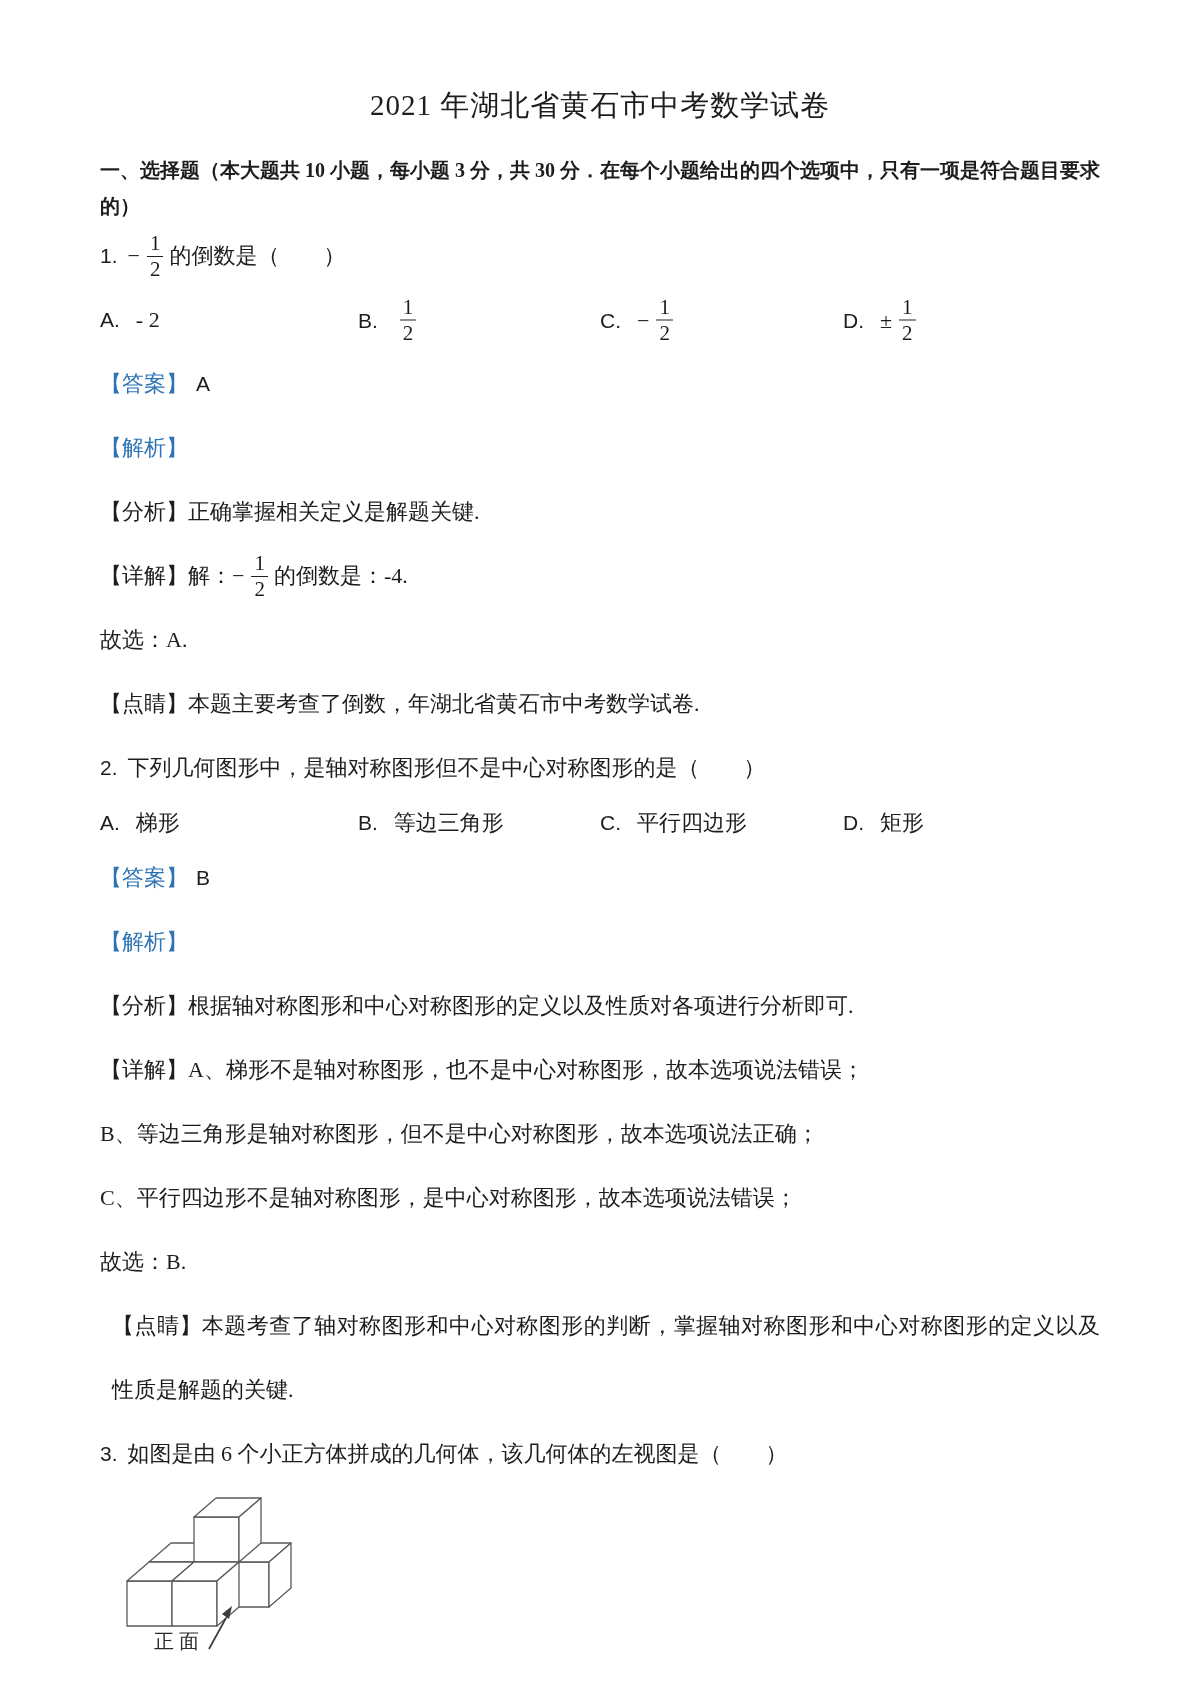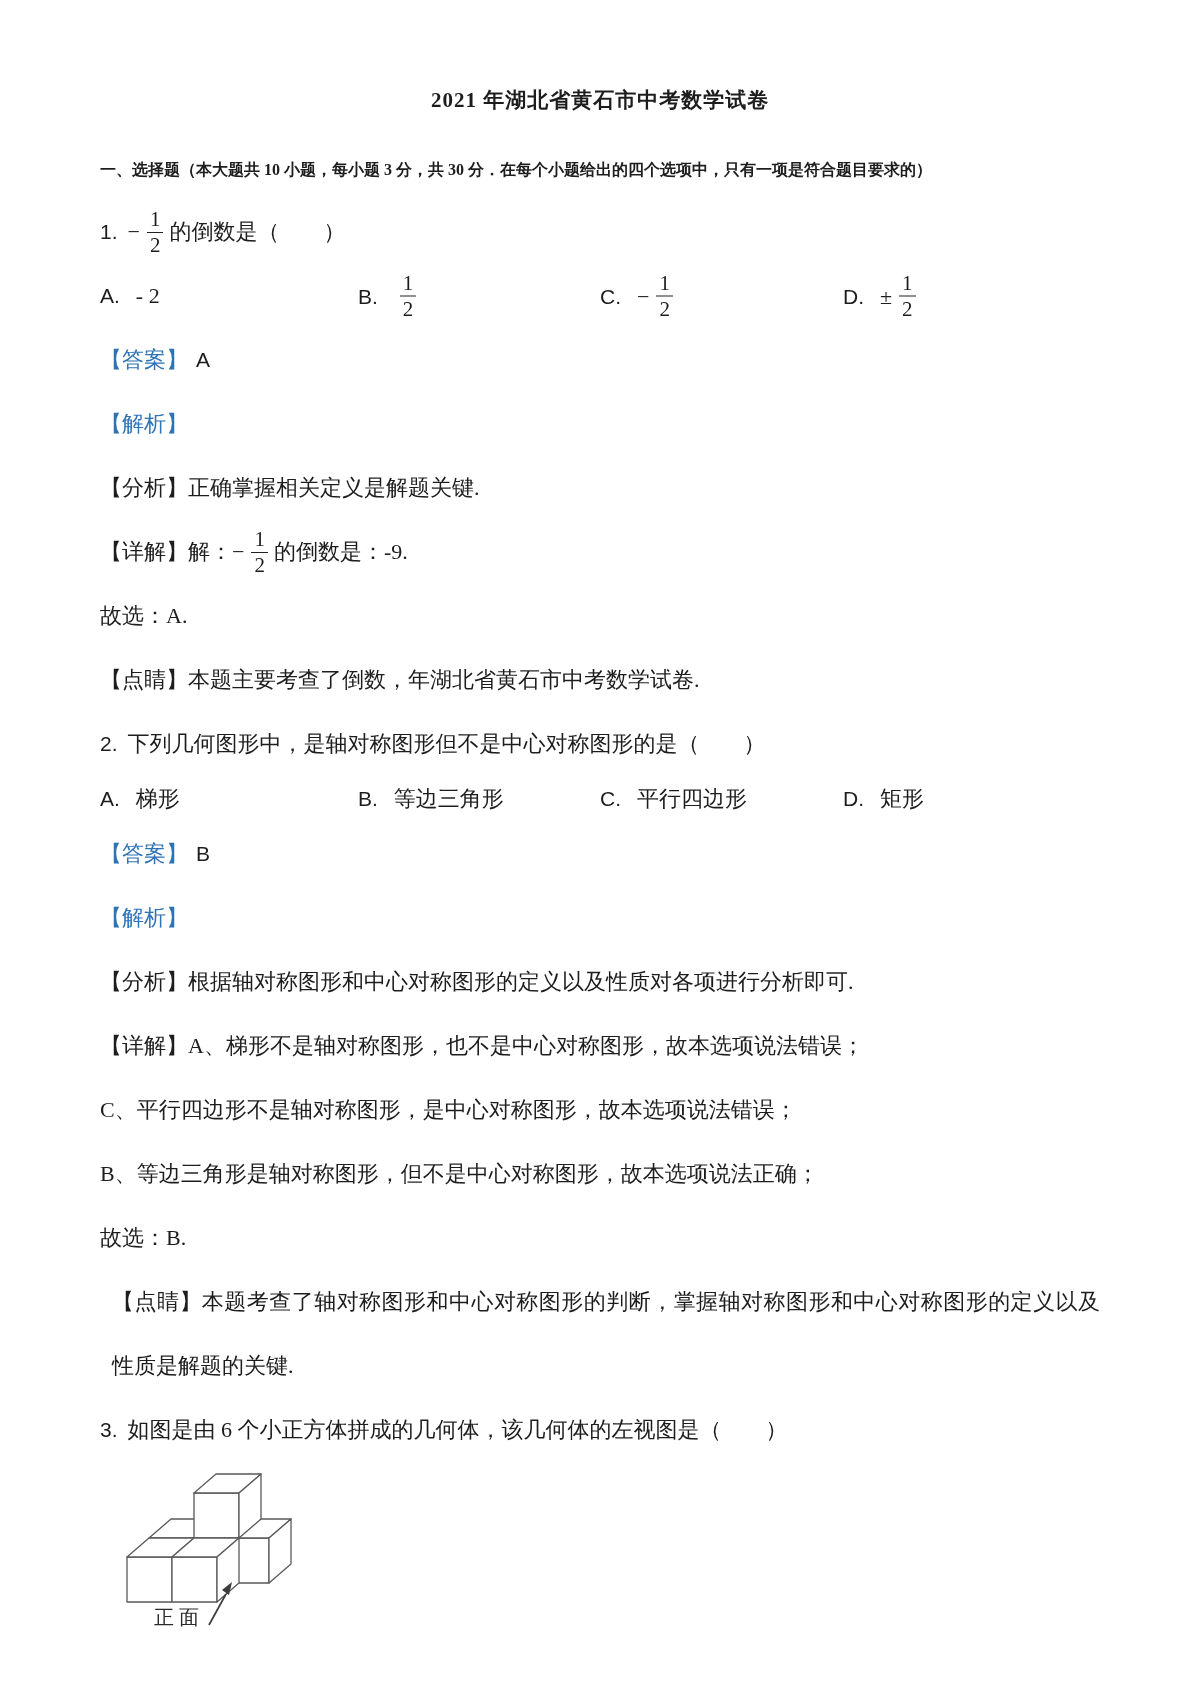--- a/index.html
+++ b/index.html
@@ -4,22 +4,22 @@
 <style>
   * { box-sizing: border-box; }
   html, body { margin: 0; padding: 0; }
   body {
     width: 1200px; height: 1698px; background: #ffffff;
     font-family: "Liberation Serif", "DejaVu Serif", serif;
     color: #1d1d1d;
   }
   .page { width: 1200px; height: 1698px; padding: 86px 100px 0; overflow: hidden; background: #fff; }
 
-  .title { margin: 0 0 26px; text-align: center; font-size: 21px; font-weight: 700; letter-spacing: 1px; }
-  .heading { margin: 0; font-size: 16px; font-weight: 700; line-height: 60px; text-align: justify; }
+  .title { margin: 0 0 26px; text-align: center; font-size: 29px; font-weight: 400; letter-spacing: 1px; }
+  .heading { margin: 0; font-size: 20px; font-weight: 700; line-height: 36px; text-align: justify; }
 
   .ln { margin: 0; font-size: 22px; line-height: 64px; }
   .just { text-align: justify; margin-left: 12px; }
 
   .mline { display: flex; align-items: center; height: 64px; font-size: 22px; margin: 0; }
 
   .sans { font-family: "Liberation Sans", "DejaVu Sans", sans-serif; }
   .qnum { margin-right: 10px; font-size: 21px; }
   .tag { color: #2e74b5; }
   .ans { margin-left: 8px; font-size: 21px; }
@@ -99,21 +99,21 @@
   </p>
   <p class="ln">【分析】正确掌握相关定义是解题关键.</p>
 
   <div class="mline">
     <span>【详解】解：</span>
     <span class="sign">−</span>
     <span class="frac">
       <span class="num">1</span>
       <span class="den">2</span>
     </span>
-    <span>的倒数是：-9.</span>
+    <span>的倒数是：-4.</span>
   </div>
 
   <p class="ln">故选：A.</p>
   <p class="ln">【点睛】本题主要考查了倒数，年湖北省黄石市中考数学试卷.</p>
 
   <p class="ln">
     <span class="sans qnum">2.</span><span>下列几何图形中，是轴对称图形但不是中心对称图形的是（　　）</span>
   </p>
 
   <div class="optrow short">
@@ -137,22 +137,22 @@
 
   <p class="ln">
     <span class="tag">【答案】</span><span class="sans ans">B</span>
   </p>
   <p class="ln">
     <span class="tag">【解析】</span>
   </p>
   <p class="ln">【分析】根据轴对称图形和中心对称图形的定义以及性质对各项进行分析即可.</p>
 
   <p class="ln">【详解】A、梯形不是轴对称图形，也不是中心对称图形，故本选项说法错误；</p>
+  <p class="ln">B、等边三角形是轴对称图形，但不是中心对称图形，故本选项说法正确；</p>
   <p class="ln">C、平行四边形不是轴对称图形，是中心对称图形，故本选项说法错误；</p>
-  <p class="ln">B、等边三角形是轴对称图形，但不是中心对称图形，故本选项说法正确；</p>
 
   <p class="ln">故选：B.</p>
   <p class="ln just">【点睛】本题考查了轴对称图形和中心对称图形的判断，掌握轴对称图形和中心对称图形的定义以及性质是解题的关键.</p>
 
   <p class="ln">
     <span class="sans qnum">3.</span><span>如图是由 6 个小正方体拼成的几何体，该几何体的左视图是（　　）</span>
   </p>
 
   <div class="figure">
     <svg width="210" height="165" viewBox="0 0 210 165">

